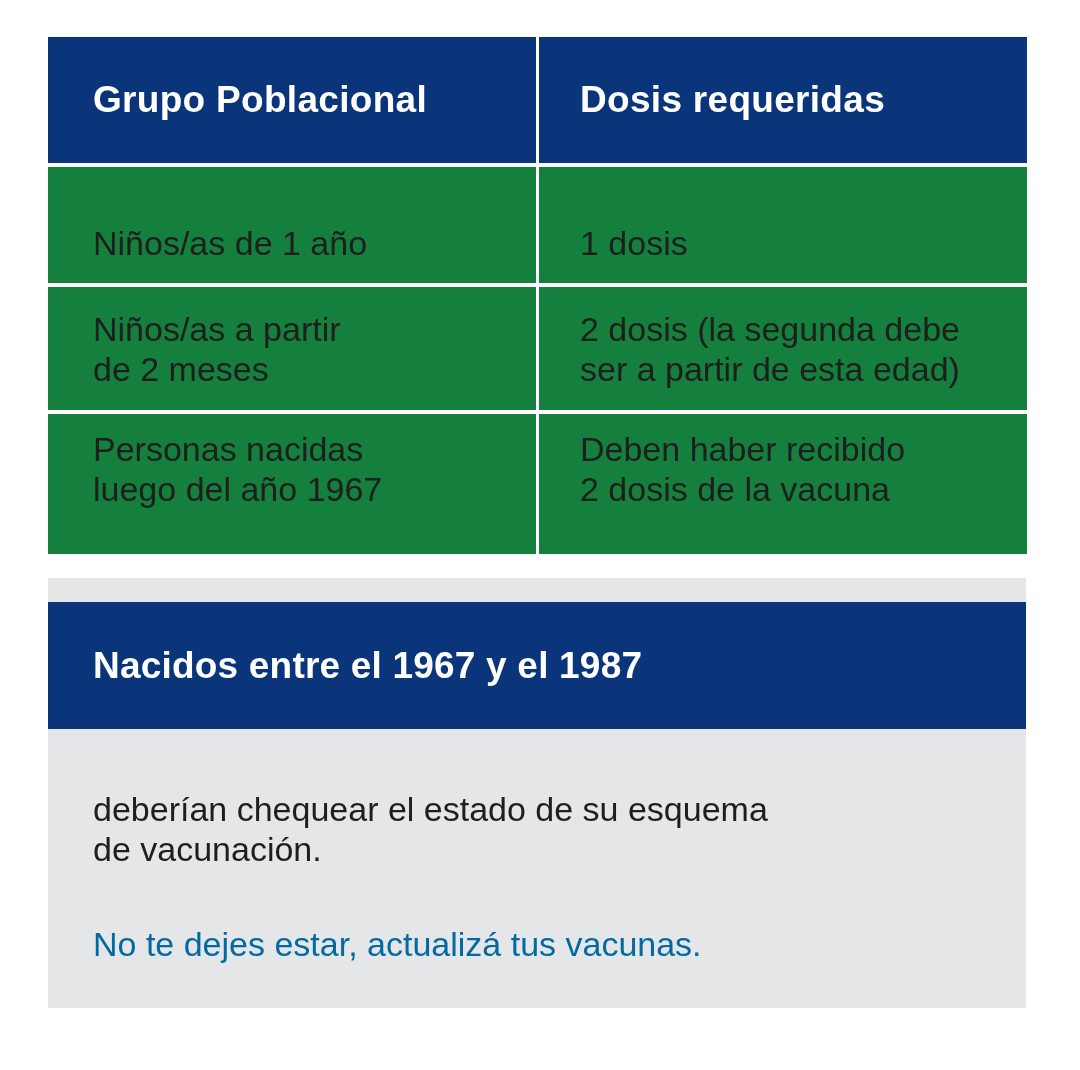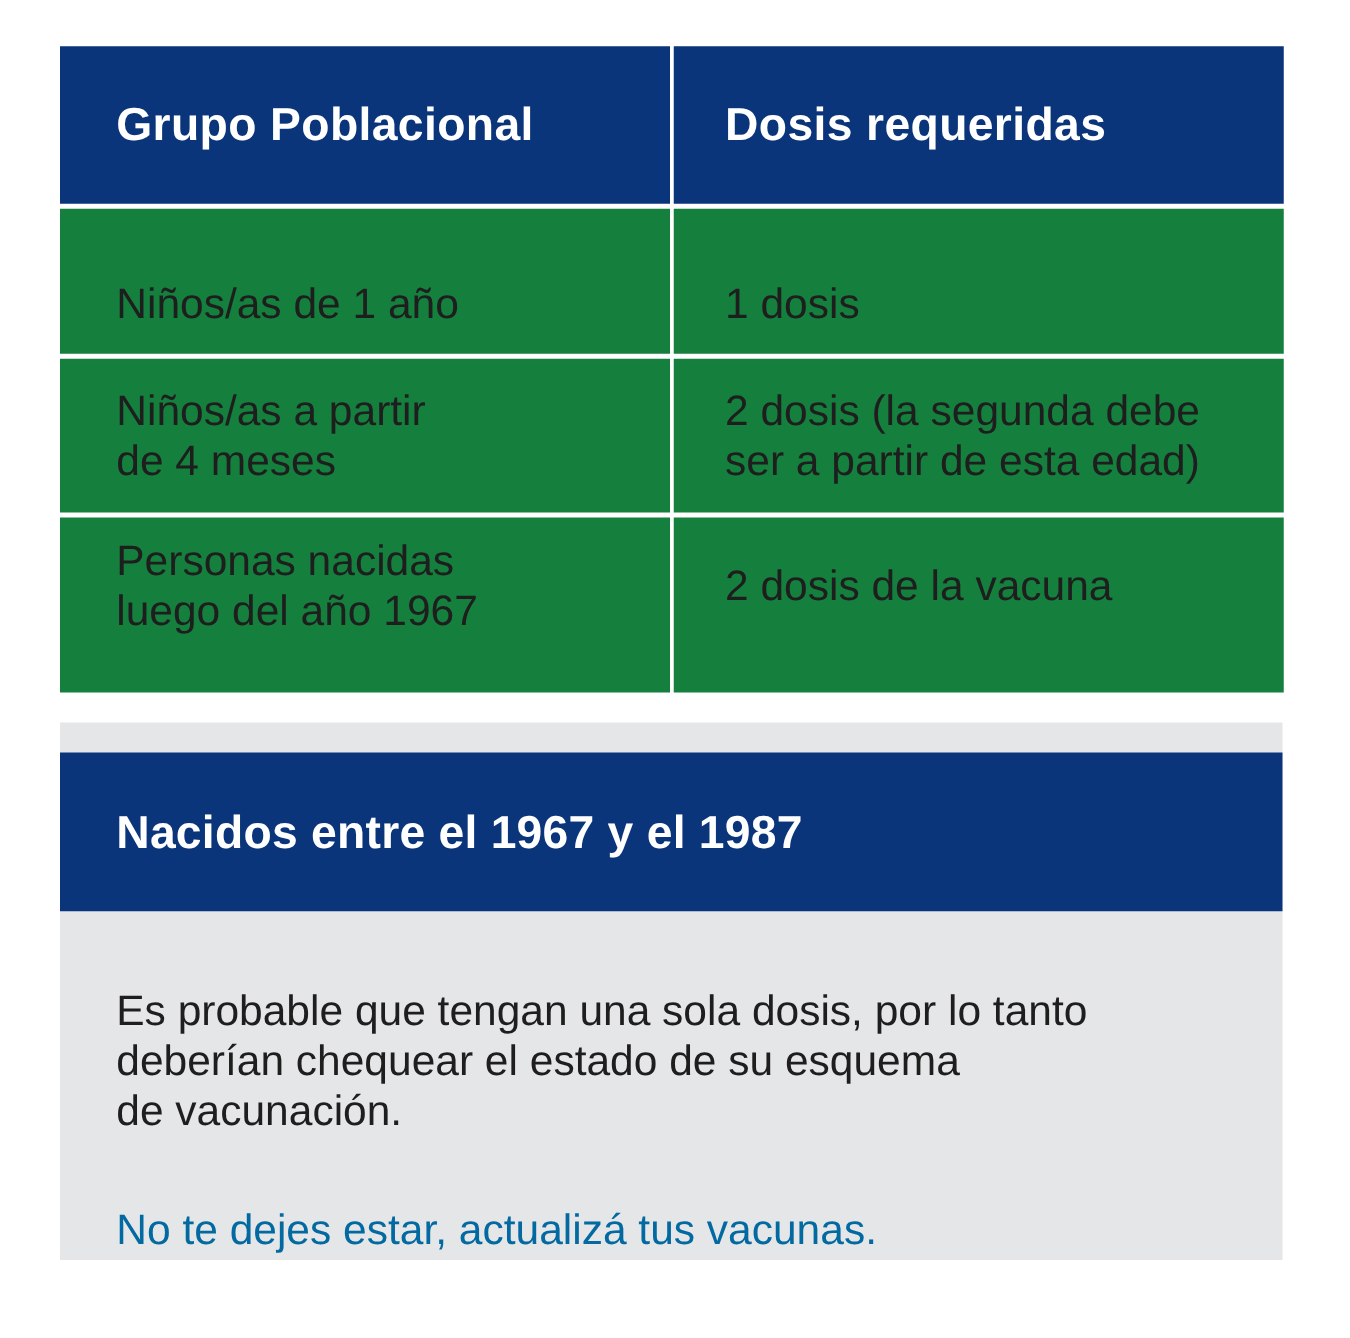--- a/index.html
+++ b/index.html
@@ -57,39 +57,39 @@
 
   <div class="cell row1">
     <span class="line">Niños/as de 1 año</span>
   </div>
   <div class="cell row1 right">
     <span class="line">1 dosis</span>
   </div>
 
   <div class="cell row2">
     <span class="line">Niños/as a partir</span>
-    <span class="line">de 4 meses</span>
+    <span class="line">de 2 meses</span>
   </div>
   <div class="cell row2 right">
     <span class="line">2 dosis (la segunda debe</span>
     <span class="line">ser a partir de esta edad)</span>
   </div>
 
   <div class="cell row3">
     <span class="line">Personas nacidas</span>
     <span class="line">luego del año 1967</span>
   </div>
   <div class="cell row3 right">
+    <span class="line">Deben haber recibido</span>
     <span class="line">2 dosis de la vacuna</span>
   </div>
 </div>
 
 <div class="box">
   <div class="box-head">
     <span>Nacidos entre el 1967 y el 1987</span>
   </div>
   <div class="box-body">
-    <span class="line">Es probable que tengan una sola dosis, por lo tanto</span>
     <span class="line">deberían chequear el estado de su esquema</span>
     <span class="line">de vacunación.</span>
     <div class="cta">No te dejes estar, actualizá tus vacunas.</div>
   </div>
 </div>
 
 </body></html>

